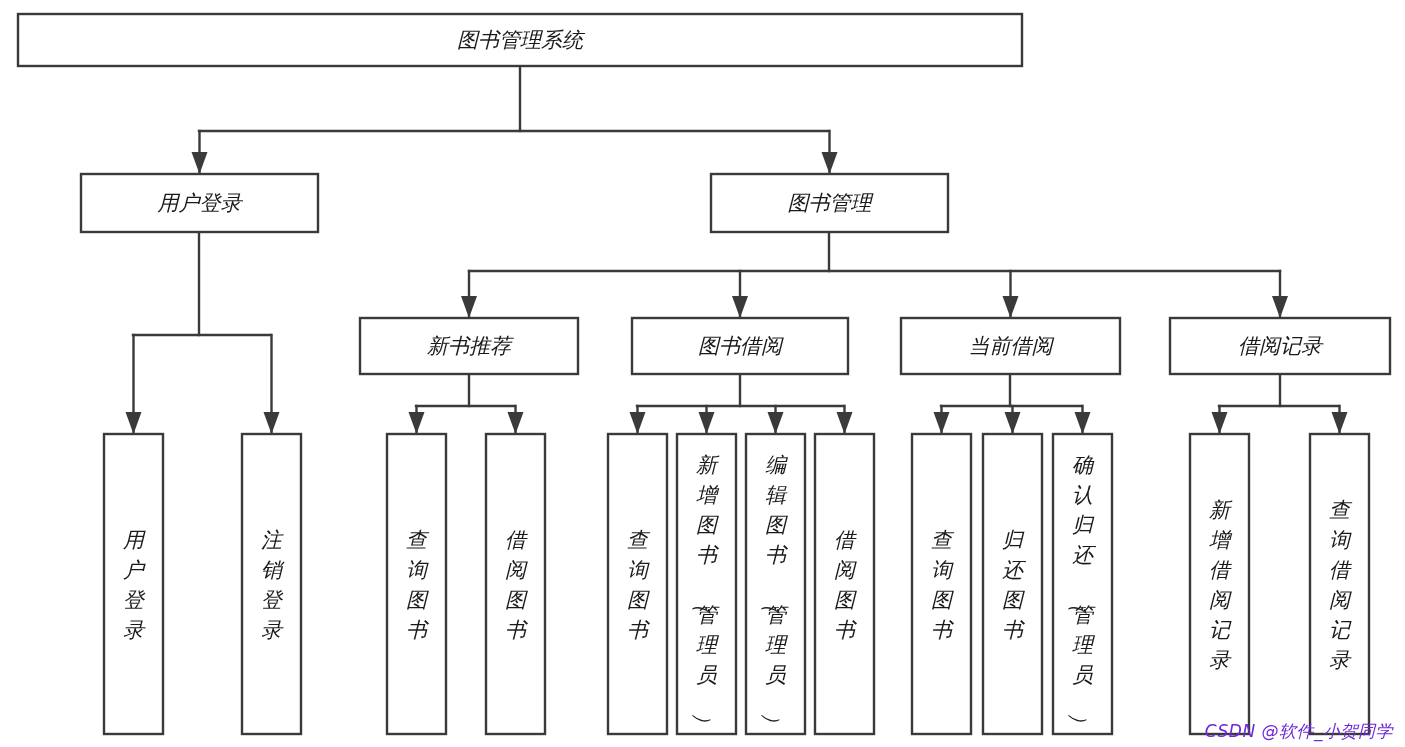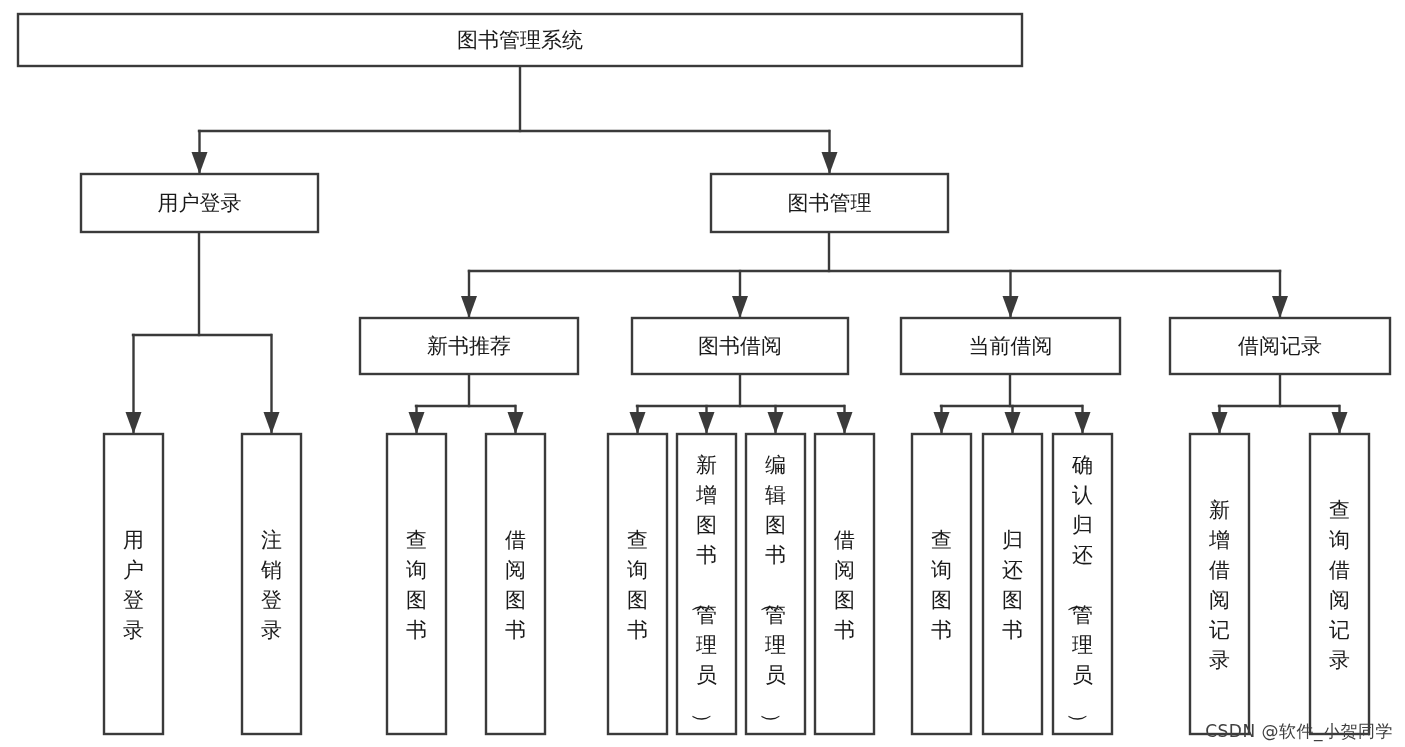--- a/index.html
+++ b/index.html
@@ -12,20 +12,21 @@
     font-family: "DejaVu Sans", "Liberation Sans", sans-serif;
     width: 1405px;
     height: 747px;
     overflow: hidden;
   }
   #diagram-root {
     position: relative;
     width: 1405px;
     height: 747px;
     background: #ffffff;
+    font-style: italic;
   }
   svg#diagram-svg {
     position: absolute;
     left: 0;
     top: 0;
     width: 1405px;
     height: 747px;
     display: block;
   }
   .node-rect {
@@ -57,21 +58,21 @@
     font-size: 21px;
     text-anchor: middle;
     white-space: pre;
   }
   .watermark {
     position: absolute;
     right: 12px;
     bottom: 4px;
     font-family: "DejaVu Sans", "Liberation Sans", sans-serif;
     font-size: 17px;
-    color: #404040;
+    color: #6d28d9;
     letter-spacing: 0.5px;
     user-select: none;
     pointer-events: none;
     text-align: right;
   }
 </style>
 </head>
 <body>
 
 <div id="diagram-root">

